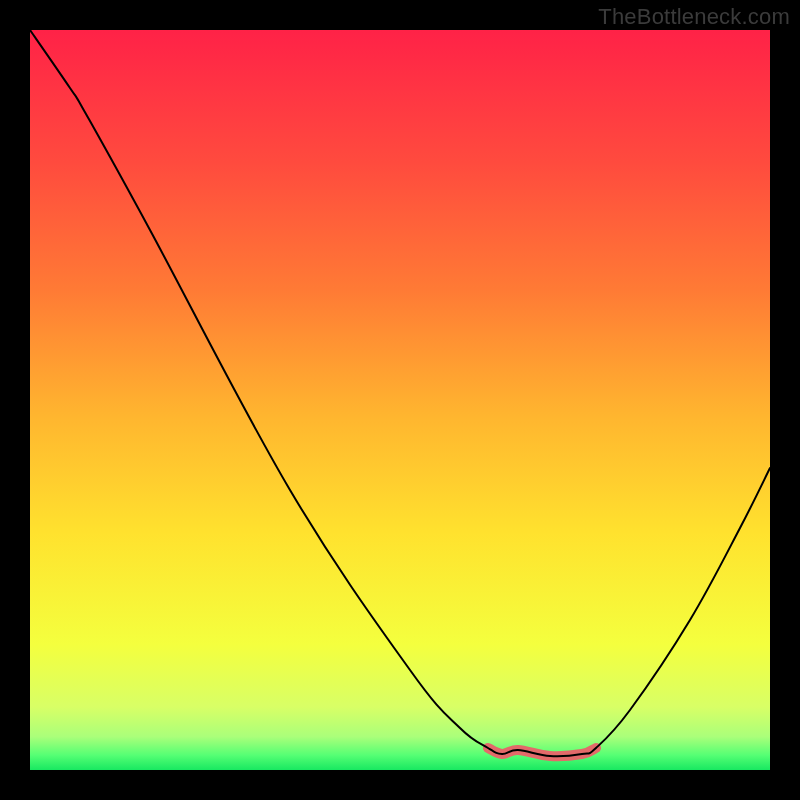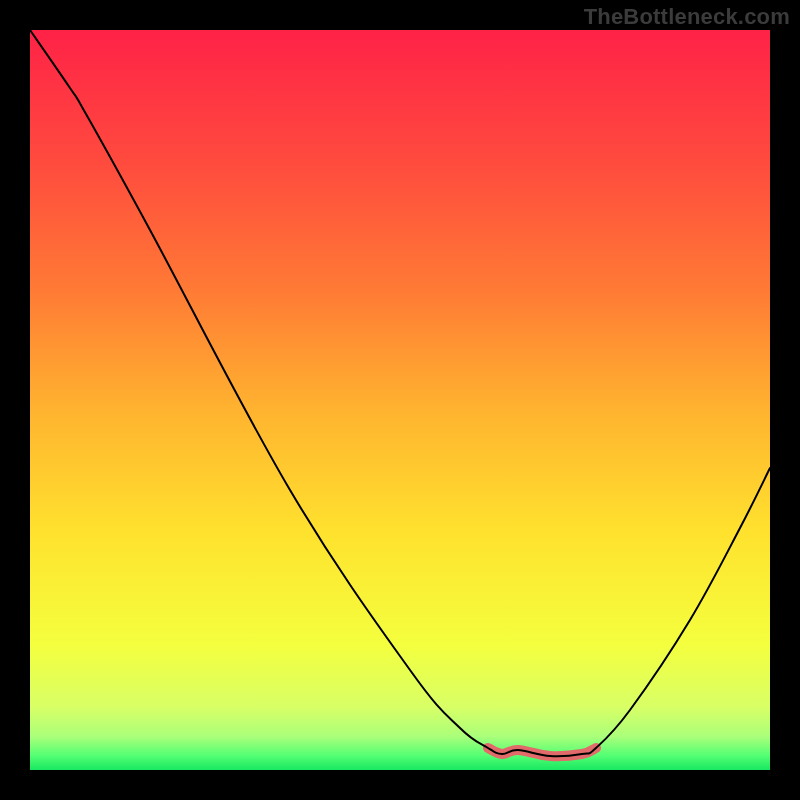--- a/index.html
+++ b/index.html
@@ -16,21 +16,21 @@
     width: 800px;
     height: 800px;
     background: #000;
   }
   .watermark {
     position: absolute;
     top: 4px;
     right: 10px;
     color: #3b3b3b;
     font-size: 22px;
-    font-weight: 700;
+    font-weight: 400;
     letter-spacing: 0.2px;
     z-index: 10;
   }
   .plot-area {
     position: absolute;
     left: 30px;
     top: 30px;
     width: 740px;
     height: 740px;
     overflow: hidden;

